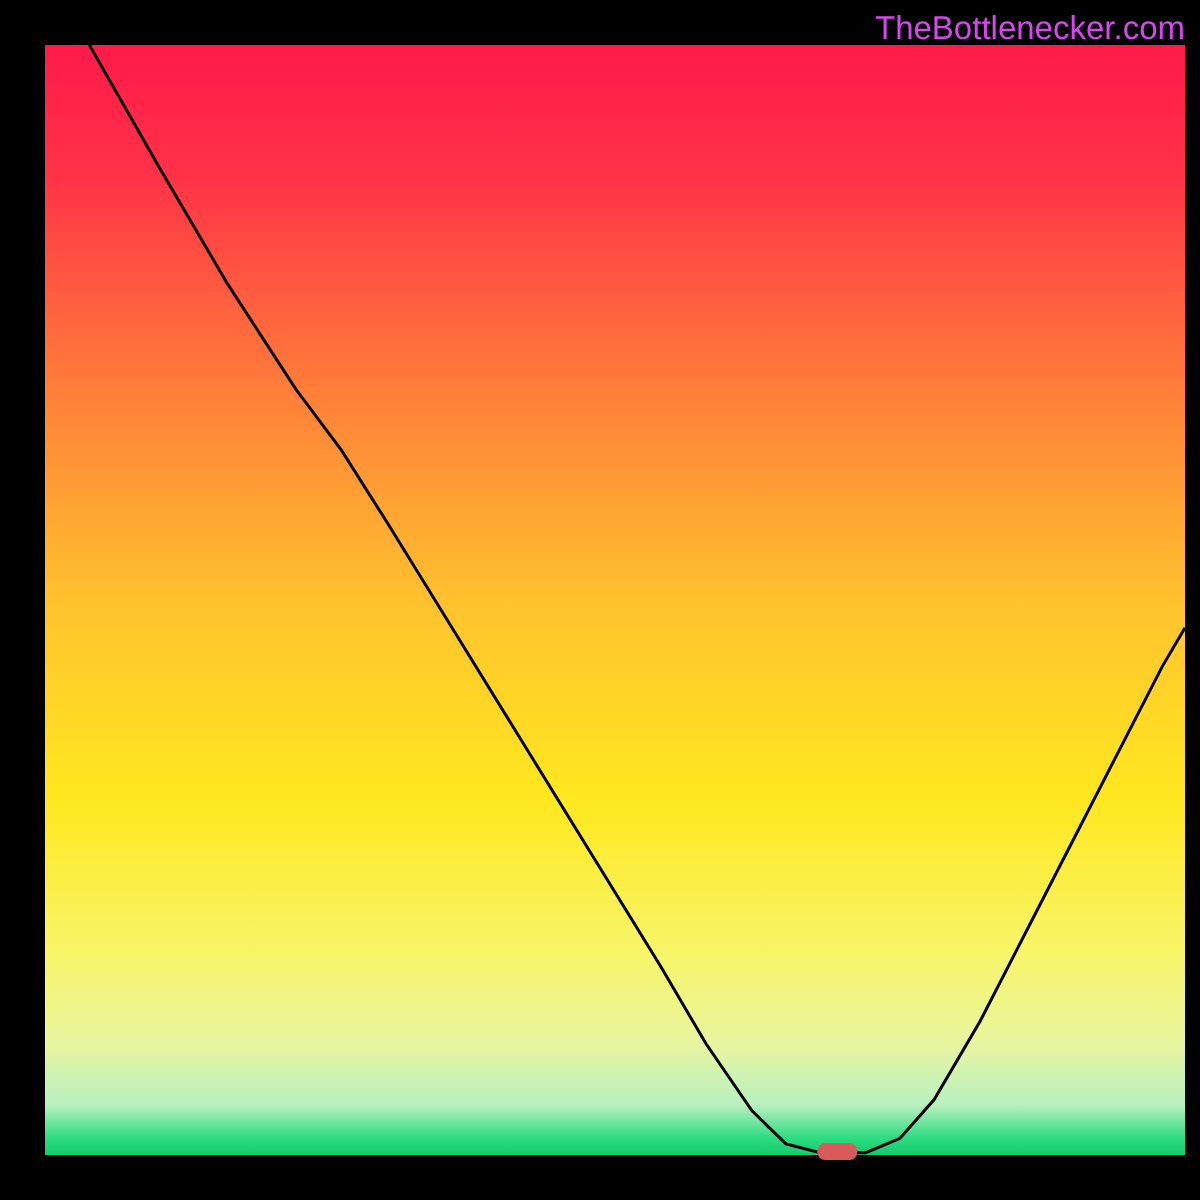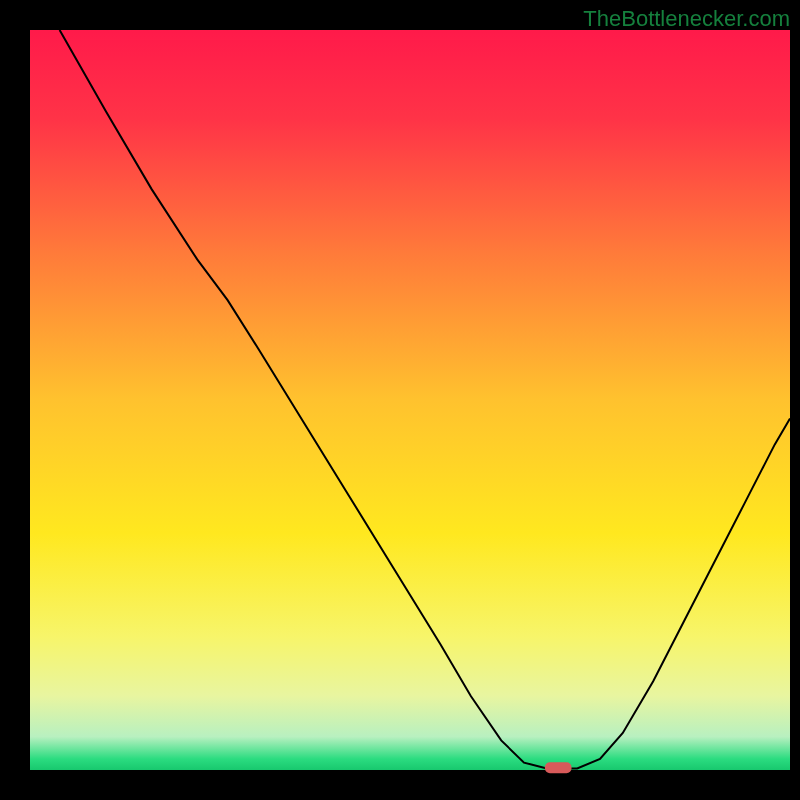--- a/index.html
+++ b/index.html
@@ -15,21 +15,21 @@
     position: absolute;
     top: 0;
     left: 0;
     width: 800px;
     height: 800px;
   }
   .watermark {
     position: absolute;
     top: 6px;
     right: 10px;
-    color: #15803d;
+    color: #d946ef;
     font-size: 22px;
     font-weight: 500;
     z-index: 10;
   }
   svg {
     display: block;
   }
 </style>
 </head>
 <body>

